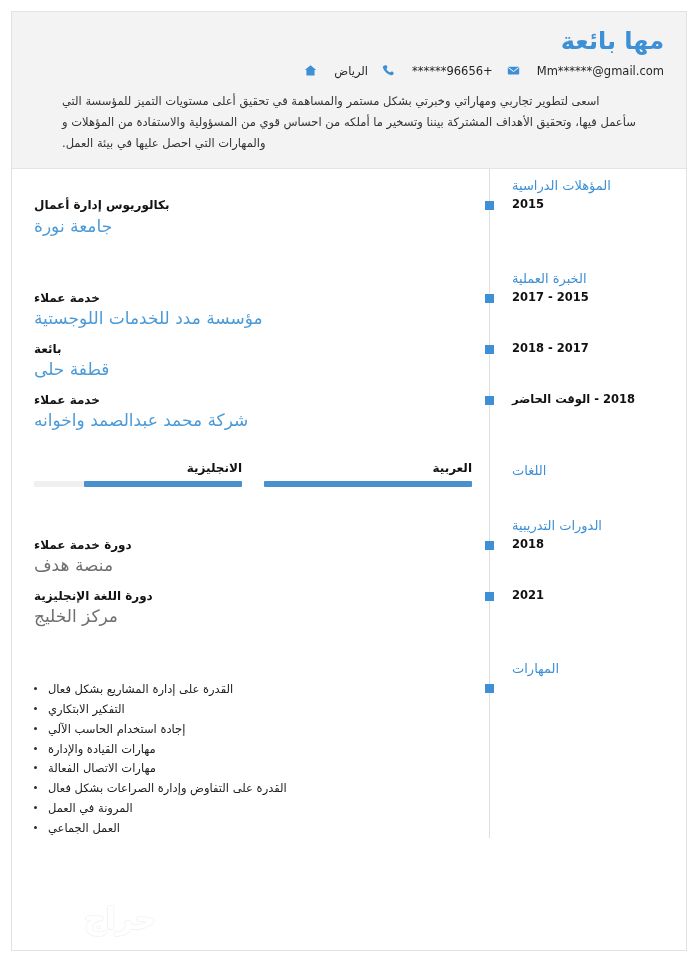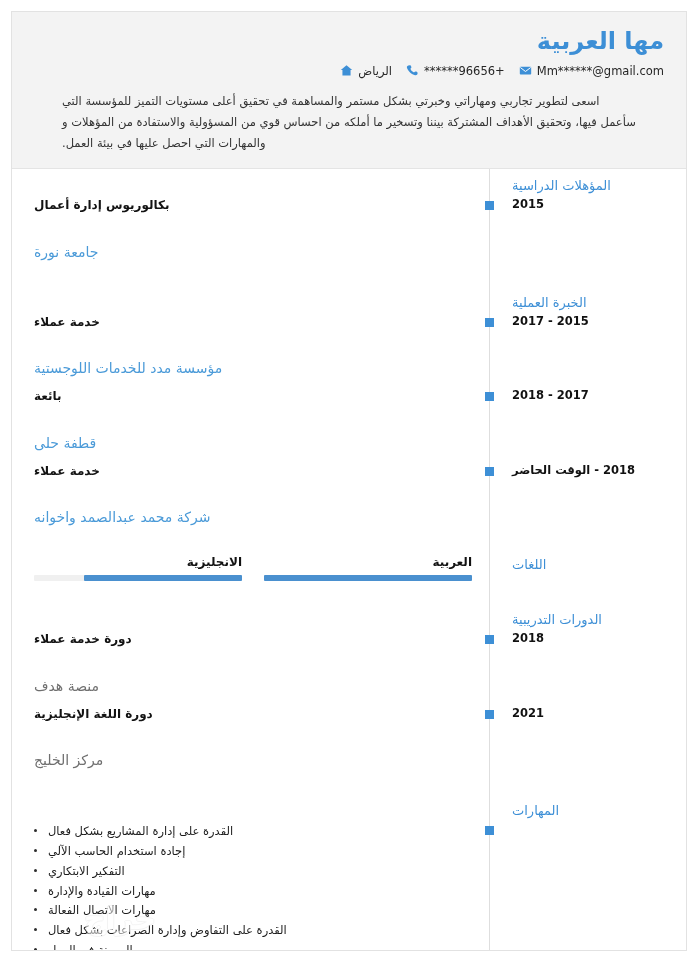--- a/index.html
+++ b/index.html
@@ -52,21 +52,21 @@
     align-items: center;
     gap: 14px;
     font-size: 11.5px;
     color: #2f2f2f;
     direction: rtl;
   }
   .contact-item {
     display: flex;
     flex-direction: row;
     align-items: center;
-    gap: 5px;
+    gap: 17px;
     white-space: nowrap;
   }
   .contact-item .ic {
     display: inline-block;
     width: 13px;
     height: 13px;
     line-height: 13px;
     text-align: center;
     color: #3d8fd6;
     font-size: 12px;
@@ -145,25 +145,24 @@
     white-space: nowrap;
   }
   .entry-title {
     font-size: 12px;
     font-weight: bold;
     color: #131313;
     text-align: left;
     line-height: 1.35;
   }
   .entry-sub {
-    font-size: 14px;
+    font-size: 17px;
     color: #4a9ad8;
     text-align: left;
     line-height: 1.45;
-    margin-top: 28px;
   }
   .entry-sub.gray { color: #6f6f6f; }
 
   
   .marker {
     position: absolute;
     right: 192px;
     width: 9px;
     height: 9px;
     background: #3d8fd6;
@@ -257,21 +256,21 @@
     text-align: center;
     line-height: 38px;
   }
 </style>
 </head>
 <body>
 
 <div class="page">
 
   <div class="header">
-    <div class="name">مها العربية</div>
+    <div class="name">مها بائعة</div>
 
     <div class="contact-row">
       <div class="contact-item">
         <span class="contact-text">Mm******@gmail.com</span>
         <span class="ic">
           <svg width="13" height="13" viewBox="0 0 16 16">
               <rect x="1" y="3.5" width="14" height="9.5" rx="1" fill="#3d8fd6"></rect>
               <path d="M1.6 4.3 L8 9.2 L14.4 4.3" stroke="#ffffff" stroke-width="1.2" fill="none"></path>
             </svg>
         </span>
@@ -422,22 +421,22 @@
             <div class="sec-title">المهارات</div>
           </div>
         <div class="col-left"></div>
       </div>
       <div class="row" style="margin-top:2px;">
         <div class="marker" style="top:4px;"></div>
         <div class="col-right"></div>
         <div class="col-left">
           <ul class="skills-list">
             <li><span class="dot"></span><span>القدرة على إدارة المشاريع بشكل فعال</span></li>
+            <li><span class="dot"></span><span>التفكير الابتكاري</span></li>
             <li><span class="dot"></span><span>إجادة استخدام الحاسب الآلي</span></li>
-            <li><span class="dot"></span><span>التفكير الابتكاري</span></li>
             <li><span class="dot"></span><span>مهارات القيادة والإدارة</span></li>
             <li><span class="dot"></span><span>مهارات الاتصال الفعالة</span></li>
             <li><span class="dot"></span><span>القدرة على التفاوض وإدارة الصراعات بشكل فعال</span></li>
             <li><span class="dot"></span><span>المرونة في العمل</span></li>
             <li><span class="dot"></span><span>العمل الجماعي</span></li>
           </ul>
         </div>
       </div>
     </div>
 

